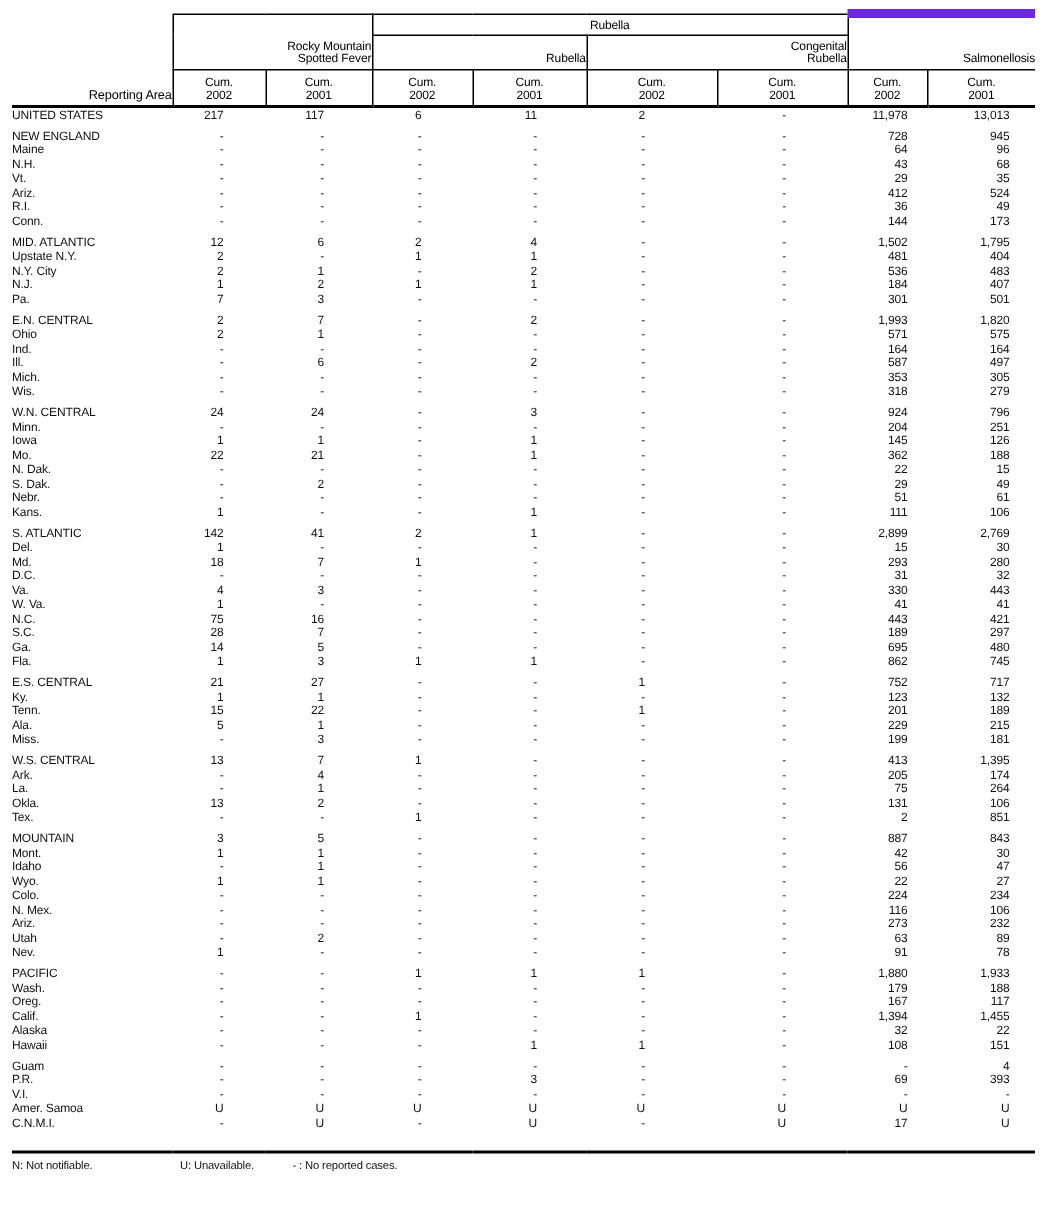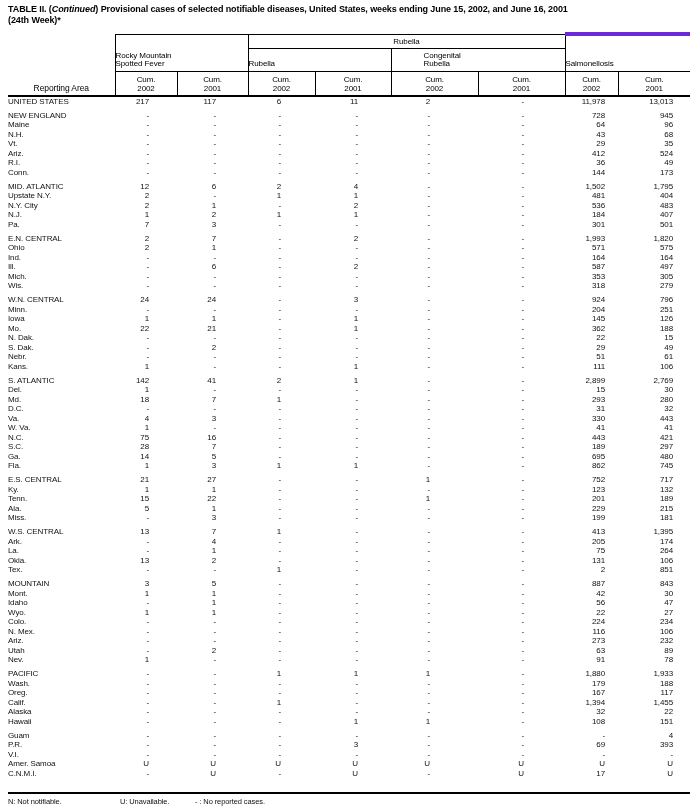--- a/index.html
+++ b/index.html
@@ -5,28 +5,28 @@
   html,body{margin:0;padding:0;background:#fff;}
   body{width:698px;height:807px;font-family:"Liberation Sans",sans-serif;color:#111;letter-spacing:-0.1px;overflow:hidden;}
   .page{position:relative;width:698px;height:807px;background:#fff;}
   .title{margin:4px 8px 0 8px;font-size:9px;font-weight:bold;line-height:11px;color:#000;}
   .title .it{font-style:italic;}
   table{border-collapse:collapse;table-layout:fixed;margin:6px 0 0 8px;width:682px;}
   th,td{padding:0;margin:0;white-space:nowrap;overflow:hidden;}
   th{font-weight:normal;color:#000;}
   col.w-area{width:107px;}col.w-c1{width:62px;}col.w-c2{width:71px;}col.w-c3{width:67px;}
   col.w-c4{width:76px;}col.w-c5{width:87px;}col.w-c6{width:87px;}col.w-c7{width:53px;}col.w-c8{width:72px;}
-  th.area{text-align:center;vertical-align:bottom;font-size:8.5px;padding-bottom:2px;
+  th.area{text-align:right;vertical-align:bottom;font-size:8.5px;padding-bottom:2px;
           border-right:1px solid #000;border-bottom:2px solid #000;}
-  th.grp{font-size:8px;line-height:8.5px;text-align:left;vertical-align:bottom;padding-bottom:2px;}
+  th.grp{font-size:8px;line-height:8.5px;text-align:right;vertical-align:bottom;padding-bottom:2px;}
   th.rmsf{border-top:1px solid #000;border-right:1px solid #000;border-bottom:1px solid #000;}
   th.super{font-size:8px;height:13px;text-align:center;vertical-align:middle;
            border-top:1px solid #000;border-bottom:1px solid #000;
            border-left:1px solid #000;border-right:1px solid #000;}
-  th.salm{border-top:4px solid #6d28d9;border-bottom:1px solid #000;border-left:1px solid #000;margin-top:18px;}
+  th.salm{border-top:6px solid #6d28d9;border-bottom:1px solid #000;border-left:1px solid #000;margin-top:18px;}
   th.rub{height:20px;border-bottom:1px solid #000;border-right:1px solid #000;}
   th.cong{border-bottom:1px solid #000;padding-left:32px;}
   tr.h3 th{font-size:8px;line-height:9px;text-align:center;vertical-align:bottom;
            padding:3px 0 2px 0;border-bottom:2px solid #000;}
   tr.h3 th:not(:last-child){border-right:1px solid #000;}
   .l{display:block;}
   tbody td{font-size:8px;line-height:9.5px;vertical-align:bottom;color:#111;}
   td.area{text-align:left;}
   td.num{text-align:right;}
   td.c1{padding-right:28px;} td.c2{padding-right:32px;} td.c3{padding-right:34px;}
@@ -36,24 +36,20 @@
   tbody tr.last td{border-bottom:2px solid #000;padding-bottom:14px;}
   .footnotes{margin:3px 0 0 8px;font-size:7.5px;line-height:9.5px;color:#111;}
   .leg-n{display:inline-block;width:84px;}
   .leg-u{display:inline-block;width:75px;padding-left:28px;}
 </style>
 </head>
 <body>
 
 <div class="page">
 
-  <div class="title">
-    <span><span>TABLE II. (</span><span class="it">Continued</span><span>) Provisional cases of selected notifiable diseases, United States, weeks ending June 15, 2002, and June 16, 2001</span></span><br>
-    <span>(24th Week)*</span>
-  </div>
 
   <table>
     <colgroup>
       <col class="w-area">
         <col class="w-c1">
         <col class="w-c2">
         <col class="w-c3">
         <col class="w-c4">
       <col class="w-c5">
         <col class="w-c6">

